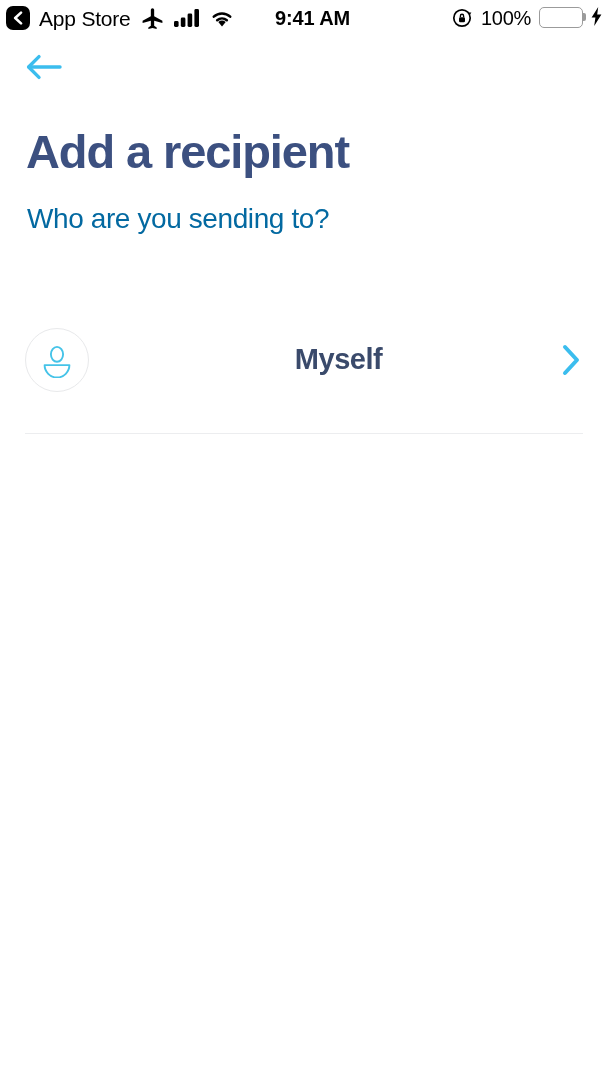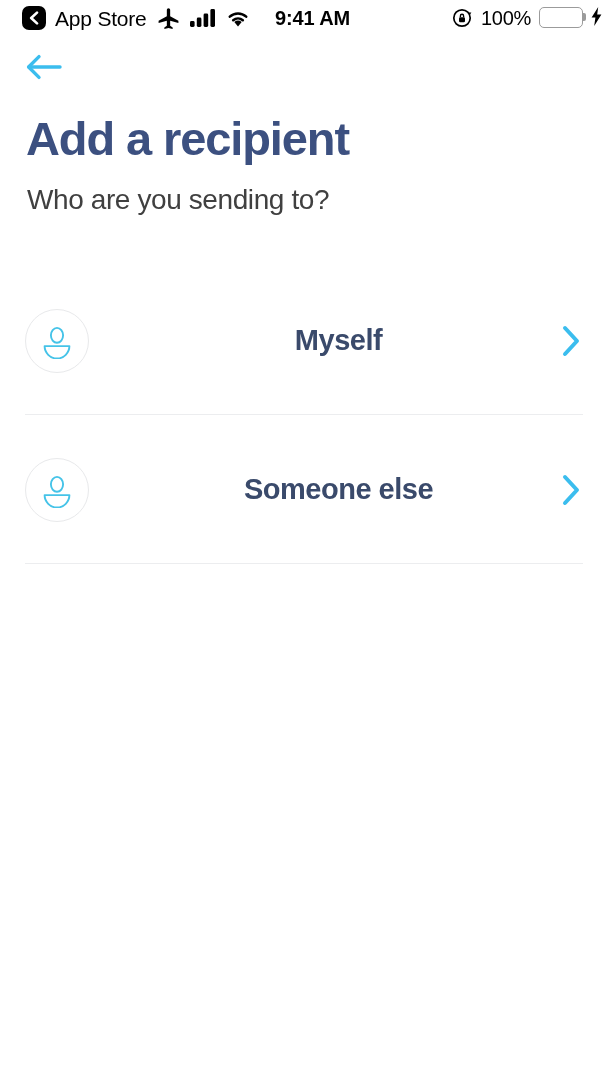--- a/index.html
+++ b/index.html
@@ -17,21 +17,21 @@
     height:36px;
     width:608px;
     display:flex;
     align-items:center;
     color:#000;
   }
   .sb-left{
     display:flex;
     align-items:center;
     gap:9px;
-    padding-left:22px;
+    padding-left:6px;
   }
   .back-chip{
     width:24px;height:24px;
     background:#000;
     border-radius:7px;
     display:flex;align-items:center;justify-content:center;
     flex:0 0 auto;
   }
   .back-chip svg{display:block;}
   .sb-app-name{
@@ -89,31 +89,31 @@
     padding-left:26px;
   }
   .back-arrow{
     width:40px;height:34px;
     display:flex;align-items:center;
     cursor:pointer;
   }
 
   
   .page-title{
-    margin:16px 0 0 26px;
+    margin:29px 0 0 26px;
     font-size:47px;
     font-weight:bold;
     color:#3C5080;
     letter-spacing:-1.1px;
     line-height:1.05;
   }
   .page-sub{
-    margin:22px 0 0 27px;
+    margin:28px 0 0 27px;
     font-size:28px;
-    color:#404040;
+    color:#0369a1;
     letter-spacing:-0.4px;
     line-height:1.1;
   }
 
   
   .options{
     margin-top:50px;
   }
   .option-row{
     position:relative;
@@ -236,30 +236,15 @@
     </span>
     <span class="opt-label">Myself</span>
     <span class="opt-chevron">
       <svg width="20" height="32" viewBox="0 0 20 32" aria-hidden="true">
         <path d="M4 3 L16 16 L4 29" fill="none" stroke="#3BBDEE" stroke-width="4" stroke-linecap="round" stroke-linejoin="round"></path>
       </svg>
     </span>
     <span class="divider"></span>
   </div>
 
-  <div class="option-row">
-    <span class="opt-icon-circle">
-      <svg width="36" height="36" viewBox="0 0 36 36" aria-hidden="true">
-        <ellipse cx="18" cy="12.3" rx="6.1" ry="7.4" fill="none" stroke="#45C3E8" stroke-width="1.9"></ellipse>
-        <path d="M5.6 23.1 h24.8 a12.4 12.4 0 0 1 -24.8 0 z" fill="none" stroke="#45C3E8" stroke-width="1.9" stroke-linejoin="round"></path>
-      </svg>
-    </span>
-    <span class="opt-label">Someone else</span>
-    <span class="opt-chevron">
-      <svg width="20" height="32" viewBox="0 0 20 32" aria-hidden="true">
-        <path d="M4 3 L16 16 L4 29" fill="none" stroke="#3BBDEE" stroke-width="4" stroke-linecap="round" stroke-linejoin="round"></path>
-      </svg>
-    </span>
-    <span class="divider"></span>
-  </div>
 
 
 </div>
 
 </body></html>

